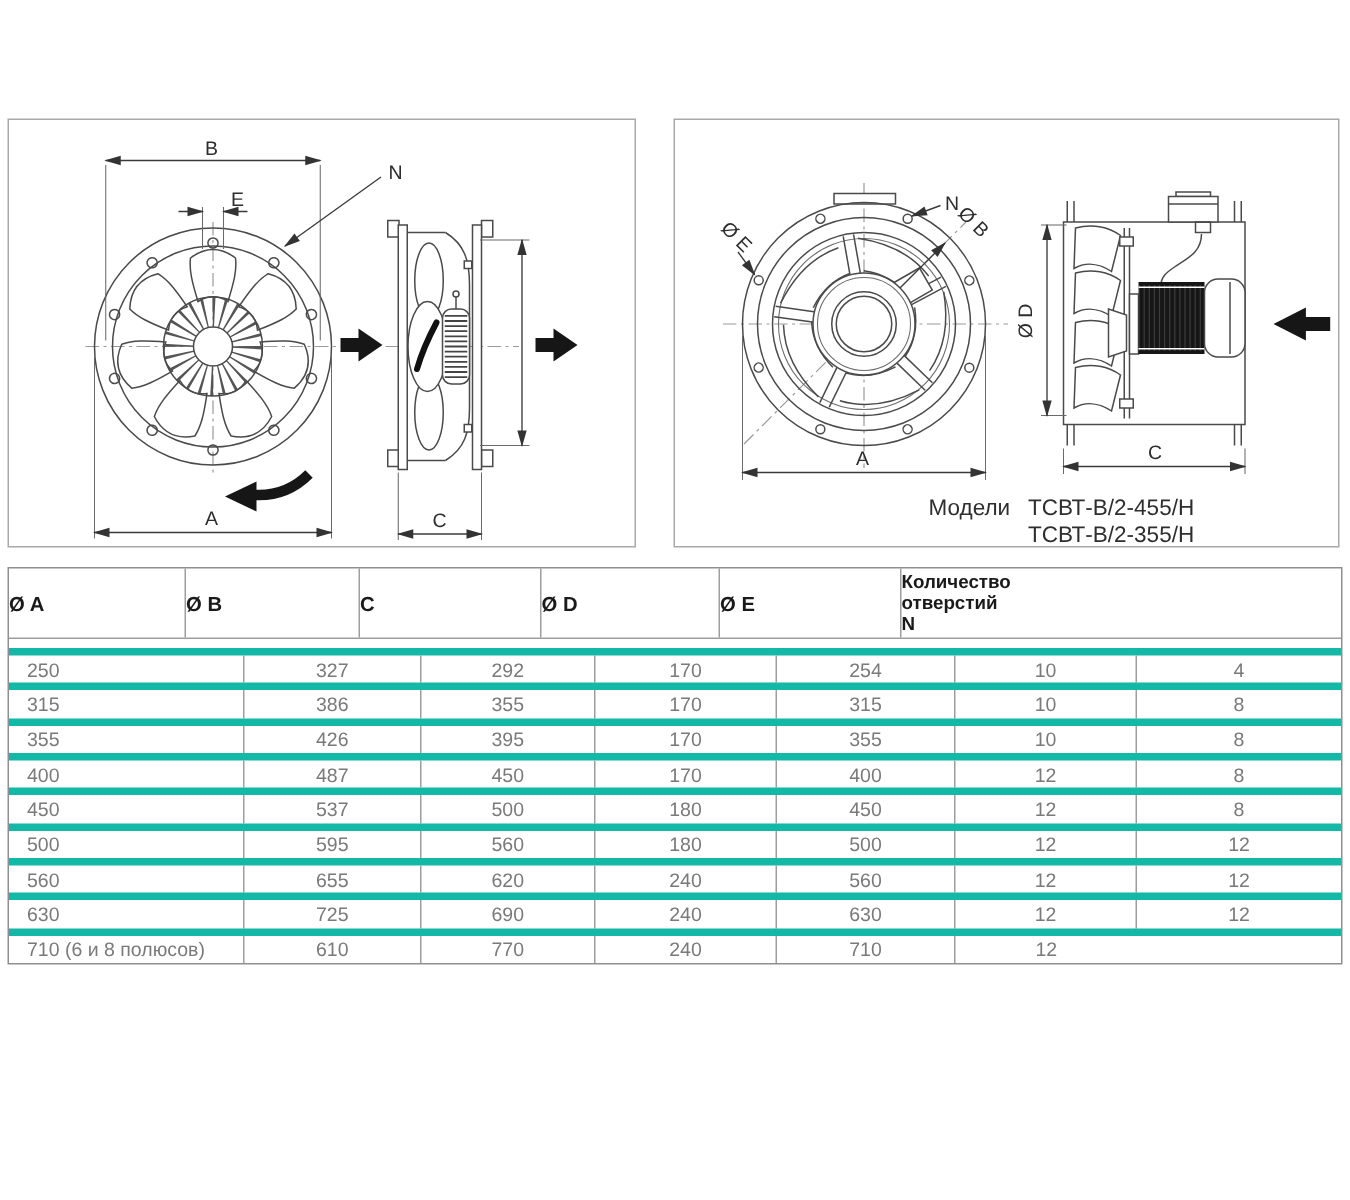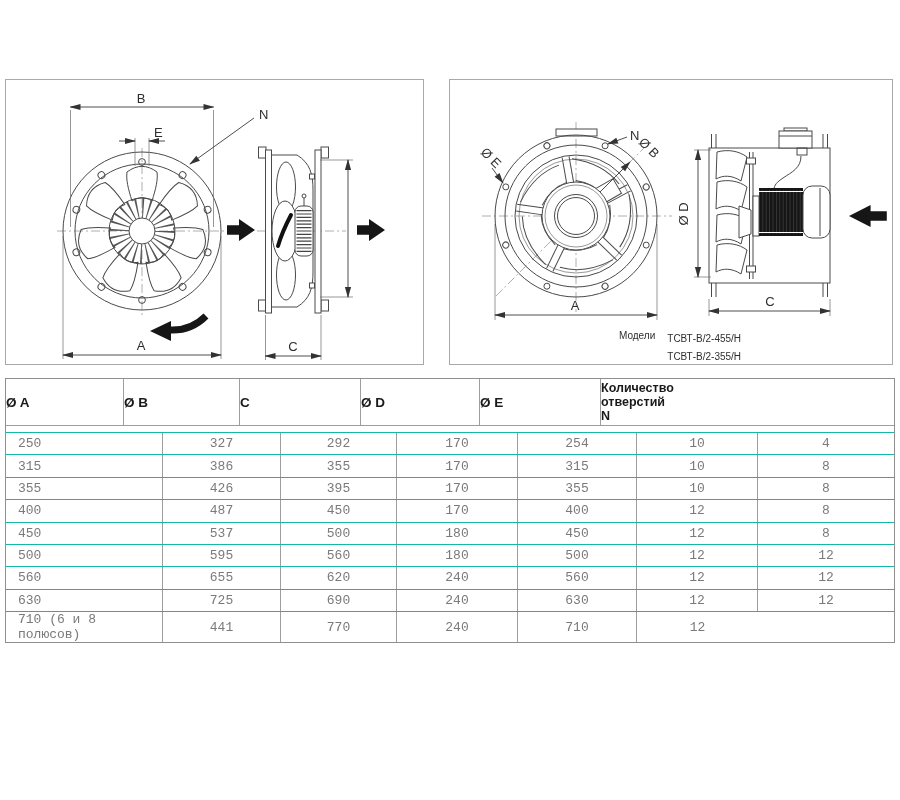--- a/index.html
+++ b/index.html
@@ -17,34 +17,34 @@
   .cl{stroke:#9a9a9a;stroke-width:.8;stroke-dasharray:9 3 2 3;fill:none;}
   .dim{stroke:#3a3a3a;stroke-width:.9;fill:none;}
   .ext{stroke:#6a6a6a;stroke-width:.7;fill:none;}
   .thk{fill:#161616;stroke:none;}
   .dlab{font:13px "Liberation Sans",sans-serif;fill:#2d2d2d;}
   .burst{stroke:#555;stroke-width:20;fill:none;stroke-dasharray:1.4 4.6;}
   .coilhatch{stroke:#444;stroke-width:15;stroke-dasharray:1.2 2.2;}
   .motortex{stroke:#ffffff;stroke-width:44;stroke-dasharray:.8 2.6;opacity:.16;}
 
   .models{position:absolute;left:169px;top:250px;display:flex;gap:12px;
-          font-size:10px;color:#2e2e2e;}
+          font-size:15px;color:#2e2e2e;}
   .models .mlist{line-height:18px;}
 
   
   .spec-table{position:absolute;left:5px;top:378px;width:890px;height:265px;
               border:1px solid #8f8f8f;box-sizing:border-box;display:flex;flex-direction:column;background:#fff;}
   .thead{display:flex;height:46px;border-bottom:1px solid #9e9e9e;}
   .hcell{display:flex;flex-direction:column;align-items:flex-start;justify-content:center;
          font-weight:bold;font-size:13.5px;color:#1a1a1a;border-right:1px solid #9e9e9e;box-sizing:border-box;}
   .hcell:last-child{border-right:none;}
   .hcell .hl{line-height:14px;font-size:12.5px;}
   .gap{height:6px;}
   .tbody{flex:1;display:flex;flex-direction:column;}
-  .trow{flex:1;display:flex;border-top:1px solid #14b8a6;font-family:Liberation Mono, monospace;}
+  .trow{flex:1;display:flex;border-top:5px solid #14b8a6;}
   .cell{display:flex;align-items:center;justify-content:center;font-size:13px;color:#7a7a7a;
         border-right:1px solid #9e9e9e;box-sizing:border-box;}
   .cell:last-child{border-right:none;}
   .c0{width:157px;justify-content:flex-start;padding-left:12px;}
   .hcell.c0{justify-content:center;padding-left:0;}
   .c1{width:118px;} .c2{width:116px;} .c3{width:121px;} .c4{width:119px;} .c5{width:121px;}
   .c6{flex:1;}
 </style>
 </head>
 <body>
@@ -391,21 +391,21 @@
           <div class="cell c0">630</div>
           <div class="cell c1">725</div>
           <div class="cell c2">690</div>
           <div class="cell c3">240</div>
           <div class="cell c4">630</div>
           <div class="cell c5">12</div>
           <div class="cell c6">12</div>
         </div>
         <div class="trow">
           <div class="cell c0">710 (6 и 8 полюсов)</div>
-          <div class="cell c1">441</div>
+          <div class="cell c1">610</div>
           <div class="cell c2">770</div>
           <div class="cell c3">240</div>
           <div class="cell c4">710</div>
           <div class="cell c5">12</div>
         </div>
       </div>
   </div>
 
 </div>
 

